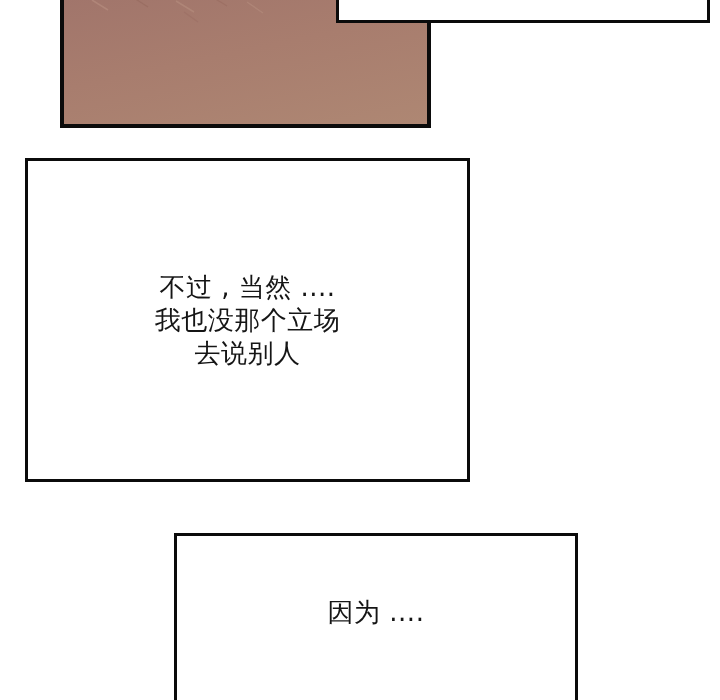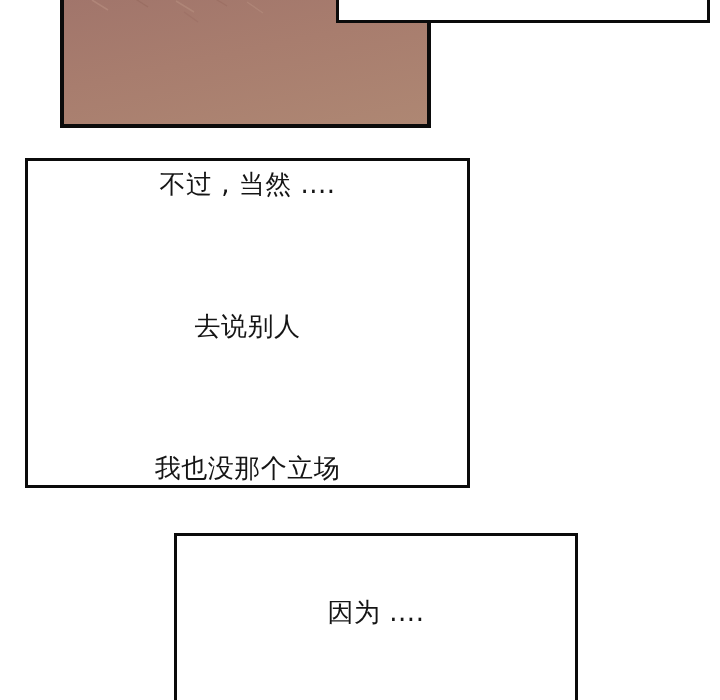--- a/index.html
+++ b/index.html
@@ -48,22 +48,22 @@
     left: 25px;
     top: 158px;
     width: 439px;
     height: 317px;
     border: 3px solid #0b0b0b;
     background: #ffffff;
     z-index: 2;
     display: flex;
     flex-direction: column;
     align-items: center;
-    justify-content: space-between;
-    padding-top: 7px;
+    justify-content: center;
+    padding-top: 1px;
     box-sizing: content-box;
   }
   .dialogue-line {
     font-size: 26px;
     line-height: 33px;
     color: #151515;
     letter-spacing: 0.5px;
     white-space: pre;
     text-align: center;
   }
@@ -100,21 +100,21 @@
       <line x1="120" y1="14" x2="134" y2="24" stroke="#8f6156" stroke-opacity="0.25" stroke-width="1.2"></line>
     </svg>
   </div>
 
   <div class="bubble-top">
     <span></span>
   </div>
 
   <div class="bubble-middle">
     <div class="dialogue-line">不过 , 当然 ....</div>
+    <div class="dialogue-line">我也没那个立场</div>
     <div class="dialogue-line">去说别人</div>
-    <div class="dialogue-line">我也没那个立场</div>
   </div>
 
   <div class="bubble-bottom">
     <div class="dialogue-line">因为 ....</div>
   </div>
 
 </div>
 
 </body></html>

